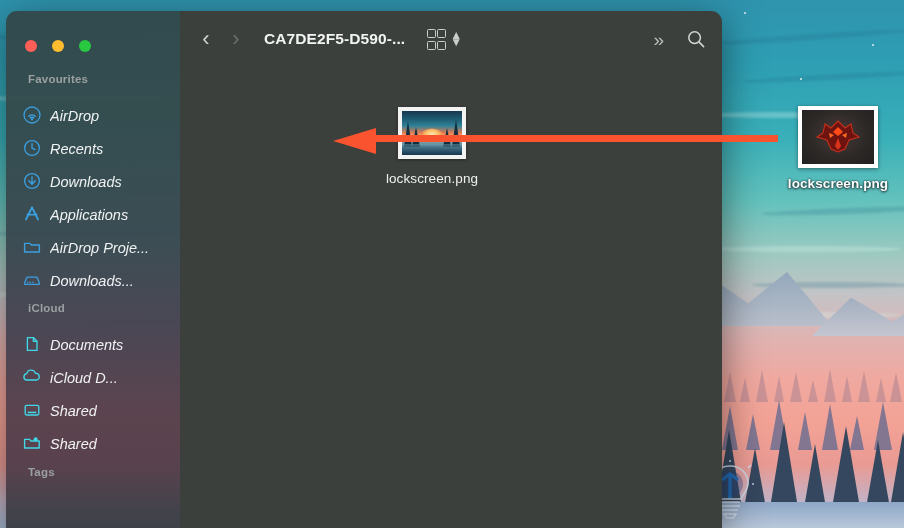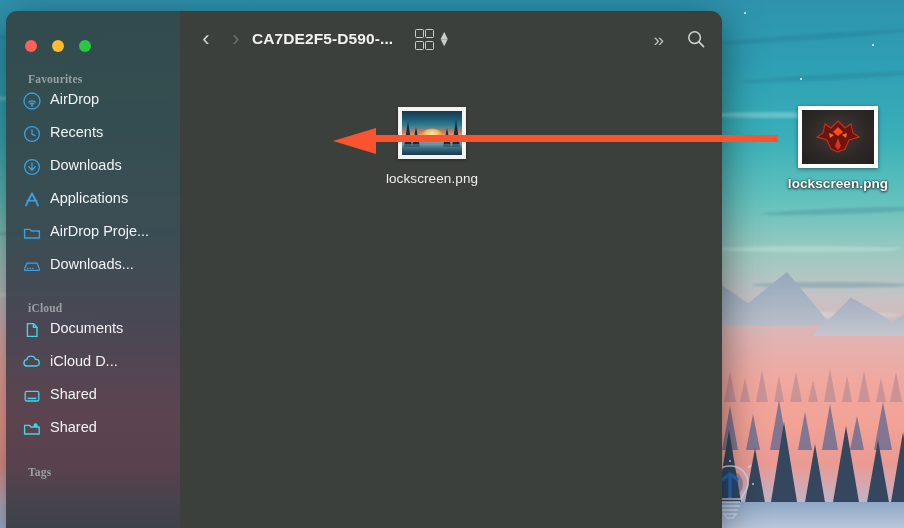--- a/index.html
+++ b/index.html
@@ -153,28 +153,28 @@
     flex: 0 0 auto;
   }
   .sb-spacer { height: 55px; }
 
   .sb-section-title {
     color: #9aa0a2;
     font-size: 11.5px;
     font-weight: bold;
     padding: 7px 12px 6px 22px;
     letter-spacing: .2px;
-    font-family: Liberation Serif, serif;
   }
   .sb-item {
     display: flex;
-    align-items: flex-start;
+    align-items: flex-end;
     height: 33px;
     padding-left: 16px;
     gap: 9px;
+    font-style: italic;
   }
   .sb-item .sb-icon {
     width: 19px; height: 19px;
     flex: 0 0 19px;
     display: flex; align-items: center; justify-content: center;
   }
   .sb-item .sb-label {
     color: #f0f2f3;
     font-size: 14.5px;
     white-space: nowrap;
@@ -201,21 +201,21 @@
     line-height: 1;
     font-weight: 300;
     width: 12px;
     text-align: center;
   }
   .chev.disabled { color: #6c706c; }
   .win-title {
     color: #f2f4f3;
     font-size: 15.5px;
     font-weight: bold;
-    margin-left: 10px;
+    margin-left: 22px;
     letter-spacing: .1px;
     white-space: nowrap;
   }
   .view-ctl {
     display: flex; align-items: center;
     gap: 6px;
     margin-left: 22px;
   }
   .grid-icon { display: grid; grid-template-columns: 7px 7px; grid-gap: 3px; }
   .grid-icon i {

